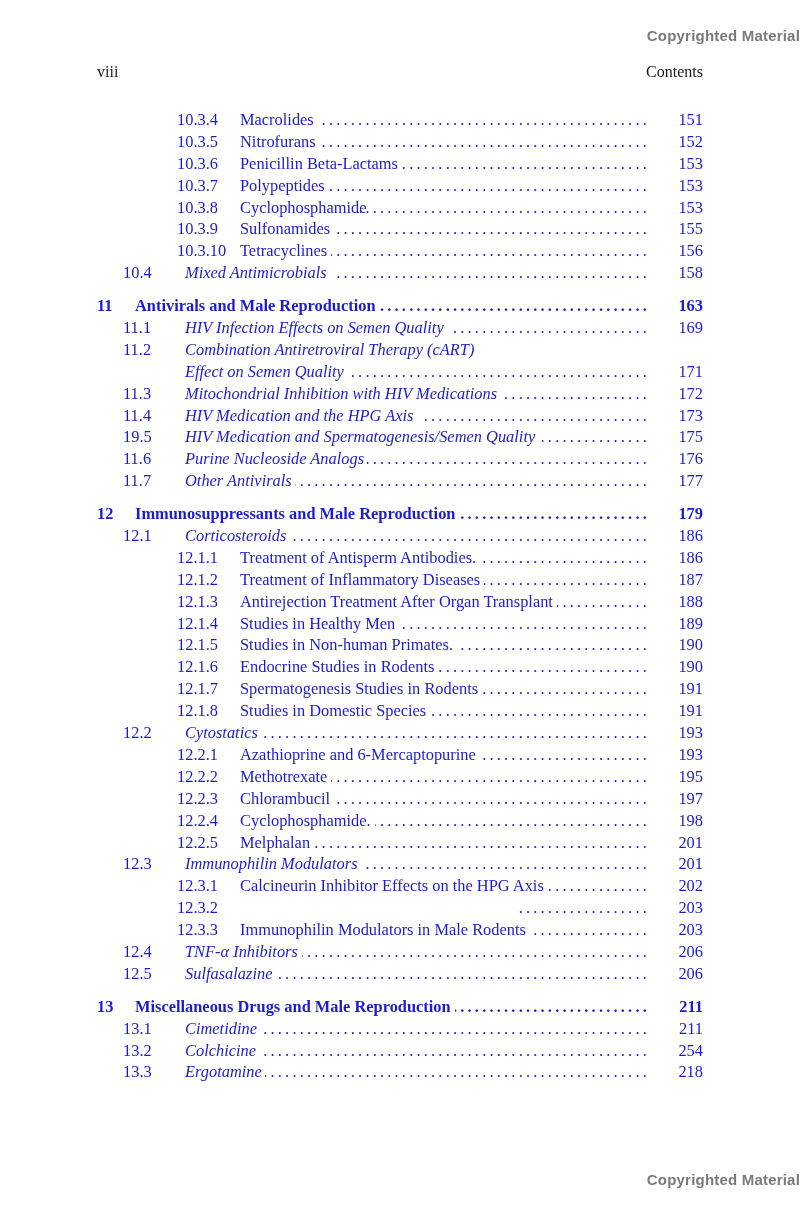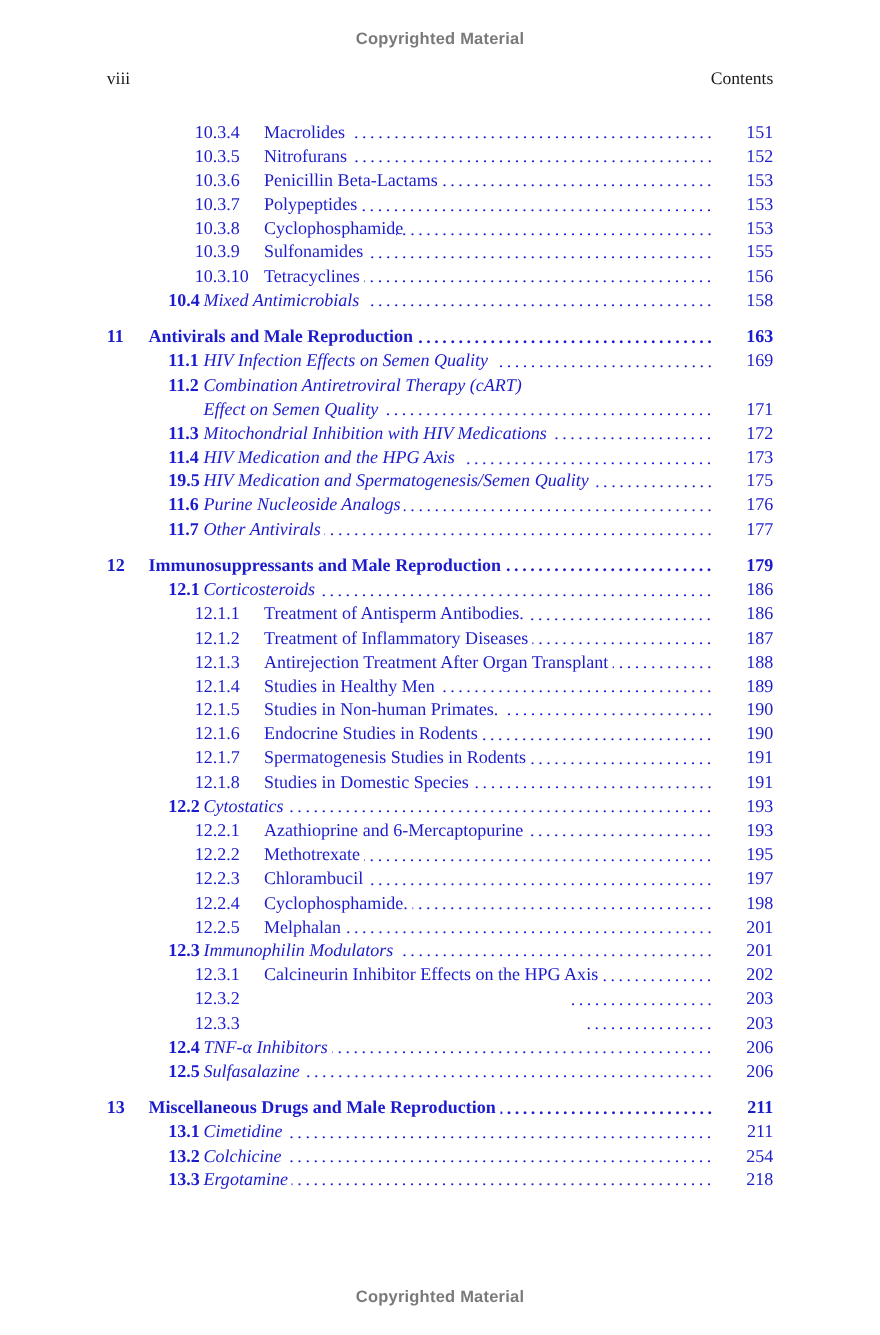--- a/index.html
+++ b/index.html
@@ -1,37 +1,37 @@
 <!DOCTYPE html>
 <html><head>
 <meta charset="utf-8">
 <style>
   html, body { margin: 0; padding: 0; background: #ffffff; }
   body { width: 800px; height: 1214px; position: relative; overflow: hidden;
          font-family: "Liberation Serif", "DejaVu Serif", serif; }
-  .watermark { position: absolute; left: 0; width: 800px; text-align: center;
+  .watermark { position: absolute; left: 0; width: 800px; text-align: right;
                font-family: "Liberation Sans", "DejaVu Sans", sans-serif;
                font-weight: bold; font-size: 15px; color: #7a7a7a; letter-spacing: 0.2px; }
   .wm-top { top: 27px; }
   .wm-bottom { top: 1171px; }
   .running-head { position: absolute; top: 63px; left: 97px; width: 606px;
                   font-size: 16px; color: #1a1a1a; }
   .rh-left { position: absolute; left: 0; }
   .rh-right { position: absolute; right: 0; }
   .toc { position: absolute; top: 109px; left: 97px; width: 606px; }
   .row { position: relative; height: 21.9px; font-size: 16.4px; color: #1c1ccc; line-height: 21.9px; white-space: nowrap; }
   .row .num { position: absolute; }
   .row .title { position: absolute; }
   .row .leader { position: absolute; overflow: hidden; color: #1c1ccc; letter-spacing: 3.2px; }
   .row .page { position: absolute; right: 0; width: 40px; text-align: right; }
   .chapter { font-weight: bold; }
   .chapter-gap { height: 11px; }
   .lvl0 .num { left: 0; }
   .lvl0 .title { left: 38px; }
-  .lvl1 .num { left: 56px; font-weight: bold; }
+  .lvl1 .num { left: 26px; }
   .lvl1 .title { left: 88px; font-style: italic; }
   .lvl2 .num { left: 80px; }
   .lvl2 .title { left: 143px; }
 </style>
 </head>
 <body>
 
 <div class="watermark wm-top">Copyrighted Material</div>
 
 <div class="running-head">
@@ -249,20 +249,21 @@
       <span class="leader" style="left: 451px; width: 102px; text-align: right; direction: rtl;">...................</span>
       <span class="page">202</span>
     </div>
     <div class="row lvl2">
       <span class="num">12.3.2</span>
       <span class="leader" style="left: 420px; width: 133px; text-align: right; direction: rtl;">.........................</span>
       <span class="page">203</span>
     </div>
     <div class="row lvl2">
       <span class="num">12.3.3</span>
+      <span class="title">Immunophilin Modulators in Male Rodents</span>
       <span class="leader" style="left: 433px; width: 120px; text-align: right; direction: rtl;">......................</span>
       <span class="page">203</span>
     </div>
     <div class="row lvl1">
       <span class="num">12.4</span>
       <span class="title">TNF-α Inhibitors</span>
       <span class="leader" style="left: 205px; width: 348px; text-align: right; direction: rtl;">............................................................</span>
       <span class="page">206</span>
     </div>
     <div class="row lvl1">

